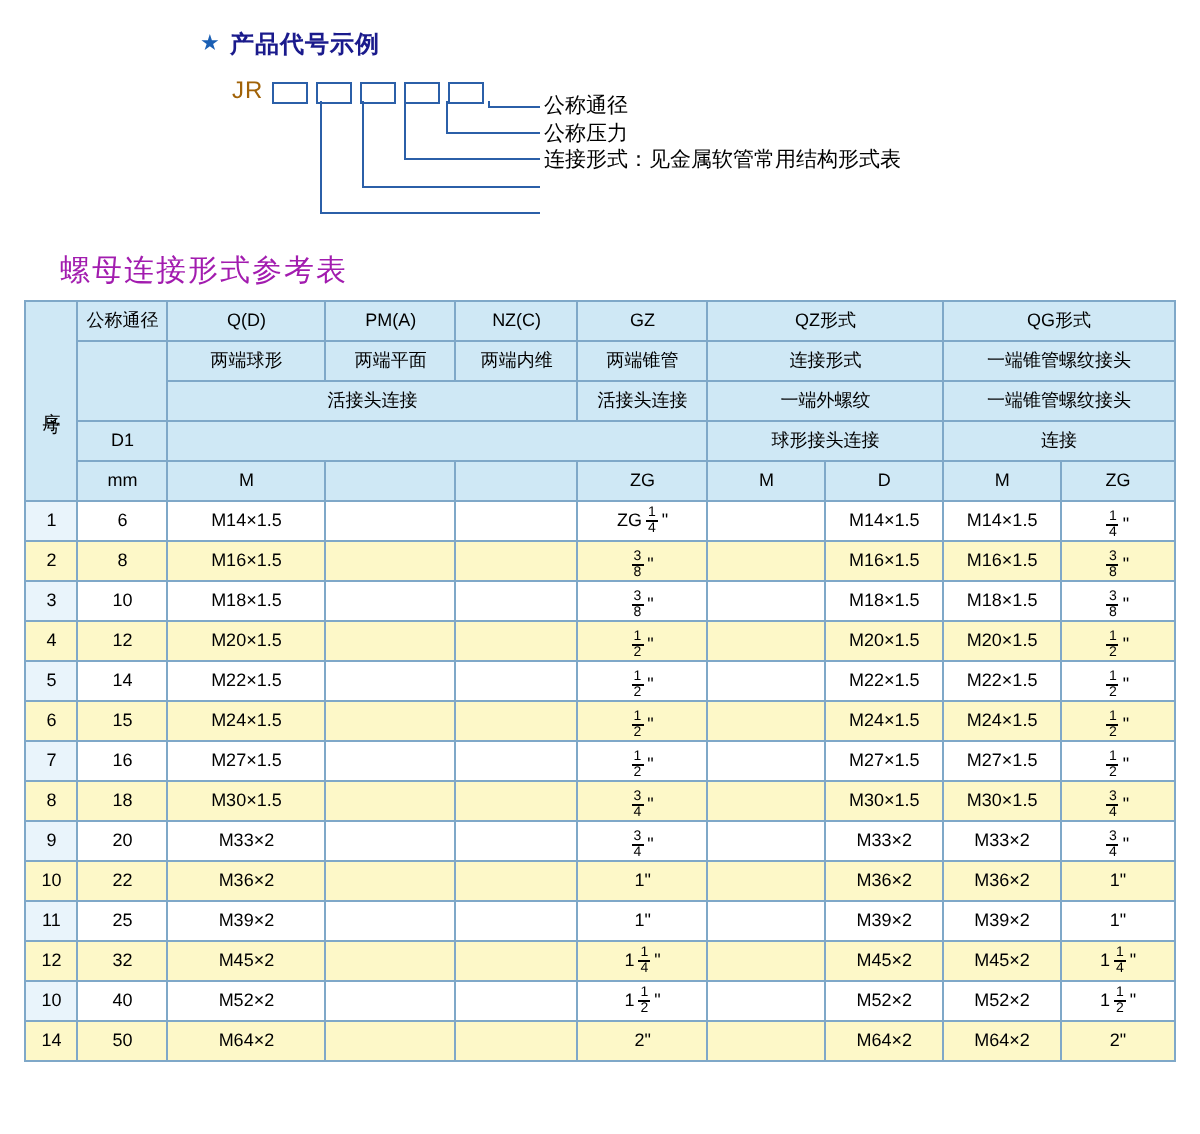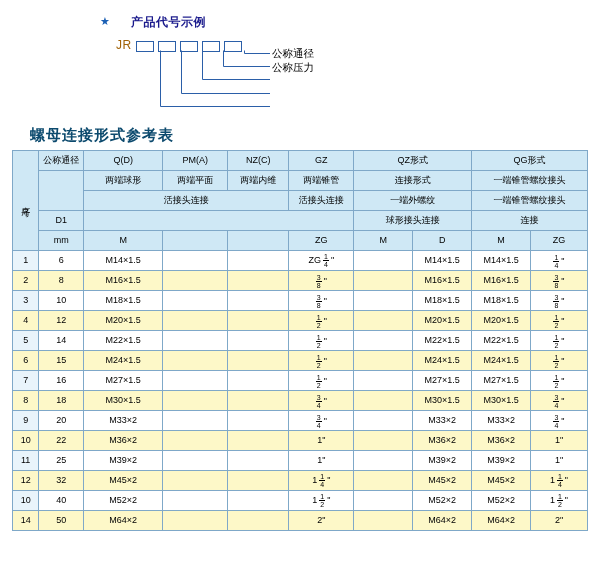--- a/index.html
+++ b/index.html
@@ -13,21 +13,21 @@
   }
   
   .legend{
     position:relative;
     height:112px;
     margin:0;
     padding:0;
   }
   .legend-title{
     position:absolute;
-    left:131px;top:14px;
+    left:115px;top:14px;
     font-size:12px;
     font-weight:bold;
     color:#1a1a8c;
     letter-spacing:0.5px;
   }
   .star{
     position:absolute;
     left:100px;top:15px;
     font-size:11px;
     color:#1a5fb4;
@@ -63,22 +63,22 @@
     font-size:10.5px;
     line-height:13.6px;
   }
   .legend-items div{white-space:nowrap;}
 
   
   .sec-title{
     position:absolute;
     left:30px;top:126px;
     font-size:15px;
-    font-weight:bold;
-    color:#0c4a6e;
+    font-weight:normal;
+    color:#a21caf;
     letter-spacing:1px;
   }
 
   
   .tbl-wrap{
     position:absolute;
     left:12px;top:150px;
     width:576px;
   }
   table{
@@ -167,20 +167,21 @@
       <path d="M223.5,50.5 L223.5,66.5 L270,66.5"></path>
       <path d="M202.5,50.5 L202.5,79.5 L270,79.5"></path>
       <path d="M181.5,50.5 L181.5,93.5 L270,93.5"></path>
       <path d="M160.5,50.5 L160.5,106.5 L270,106.5"></path>
     </g>
   </svg>
 
   <div class="legend-items">
     <div>公称通径</div>
     <div>公称压力</div>
+    <div>连接形式：见金属软管常用结构形式表</div>
   </div>
 </div>
 
 <div class="sec-title">螺母连接形式参考表</div>
 
 <div class="tbl-wrap">
   <table>
     <colgroup>
       <col class="seq">
         <col class="dn">

